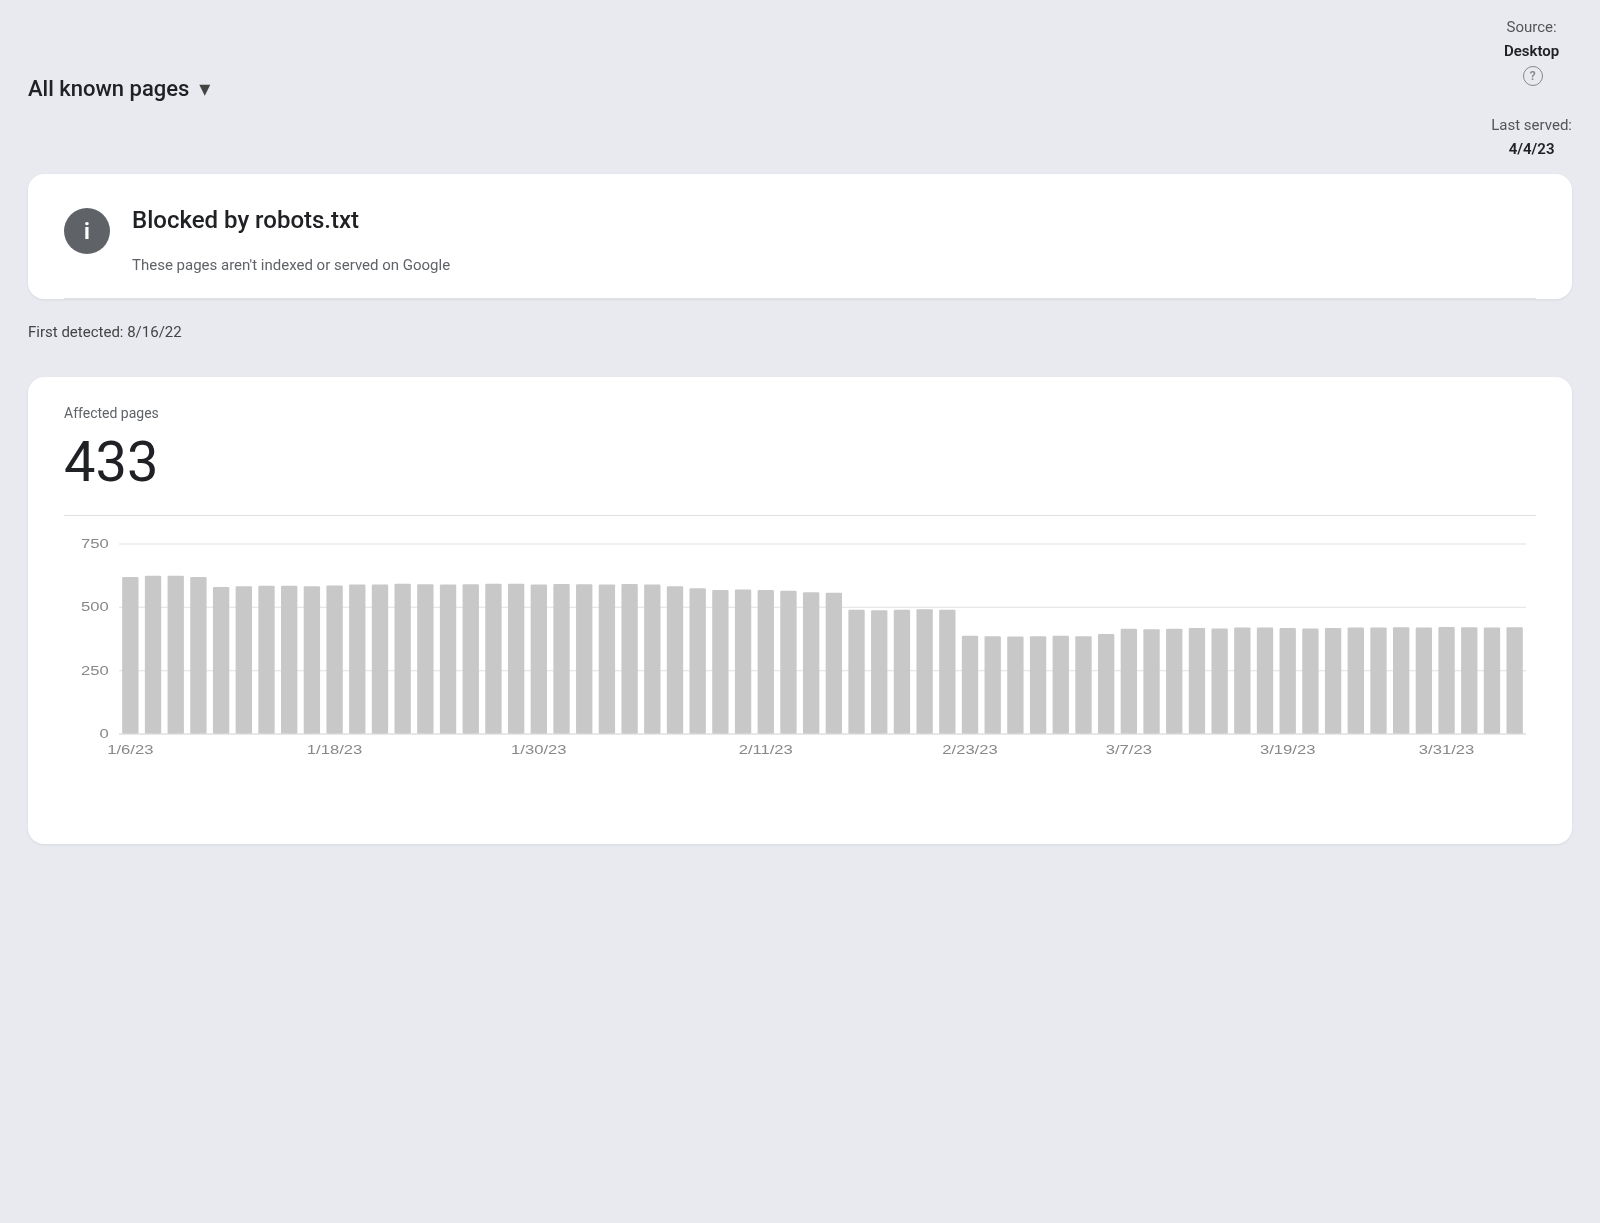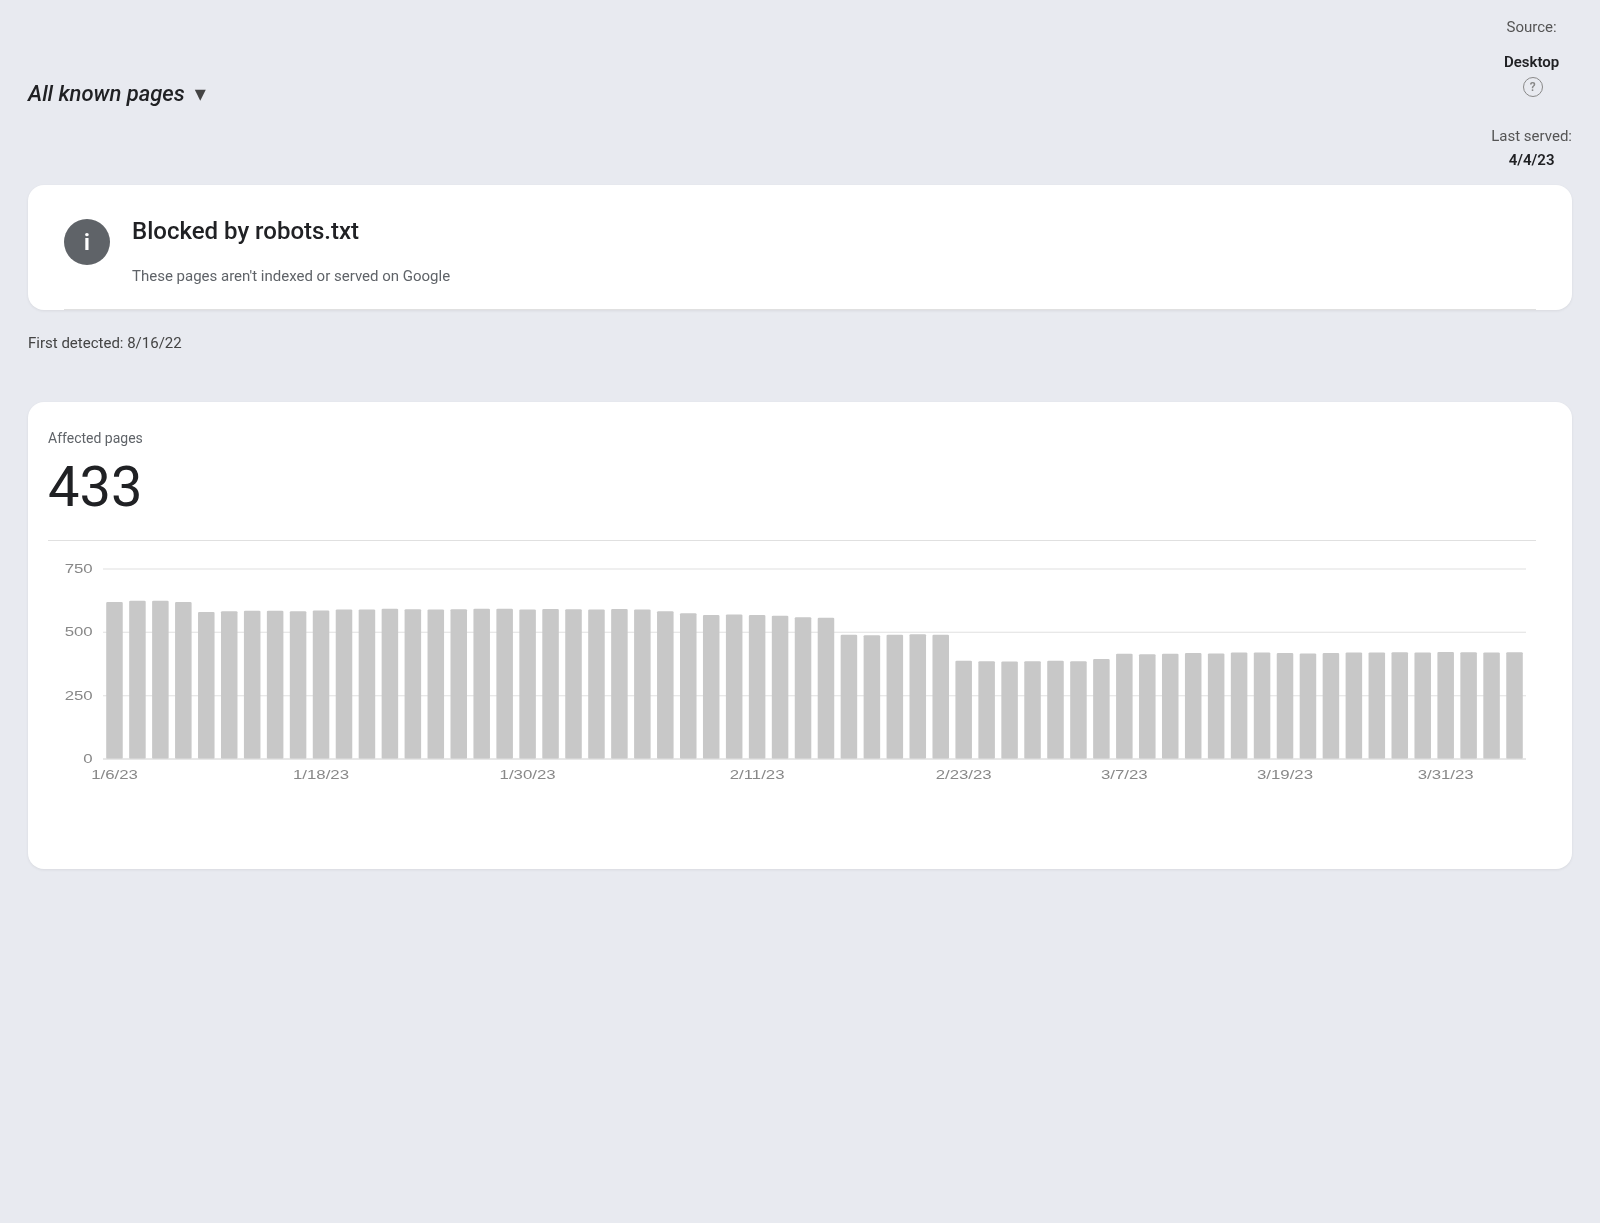--- a/index.html
+++ b/index.html
@@ -18,38 +18,37 @@
     }
     .top-bar-left {
       display: flex;
       align-items: center;
       gap: 8px;
     }
     .top-bar-title {
       font-size: 22px;
       font-weight: 500;
       color: #202124;
-      font-style: italic;
     }
     .dropdown-icon {
       font-size: 22px;
       color: #444;
       cursor: pointer;
       margin-left: 2px;
     }
     .top-bar-right {
       display: flex;
       align-items: center;
       gap: 6px;
       font-size: 15px;
       color: #444;
       flex-direction: column;
     }
     .top-bar-right .source-label { color: #555; }
-    .top-bar-right .source-value { font-weight: 600; color: #202124; margin-top: 11px; }
+    .top-bar-right .source-value { font-weight: 600; color: #202124; }
     .top-bar-right .help-icon {
       display: inline-flex;
       align-items: center;
       justify-content: center;
       width: 20px;
       height: 20px;
       border-radius: 50%;
       border: 1.5px solid #888;
       color: #888;
       font-size: 12px;
@@ -157,23 +156,23 @@
       font-weight: 700;
       letter-spacing: 0.06em;
       text-transform: uppercase;
       cursor: pointer;
     }
 
     
     .affected-card {
       background: #fff;
       border-radius: 16px;
-      padding: 28px 36px 0 20px;
+      padding: 28px 36px 0 36px;
       box-shadow: 0 1px 3px rgba(0,0,0,0.07);
-      margin-top: 32px;
+      margin-top: 18px;
     }
     .affected-label {
       font-size: 14px;
       color: #5f6368;
       margin-bottom: 8px;
     }
     .affected-count {
       font-size: 56px;
       font-weight: 400;
       color: #202124;

